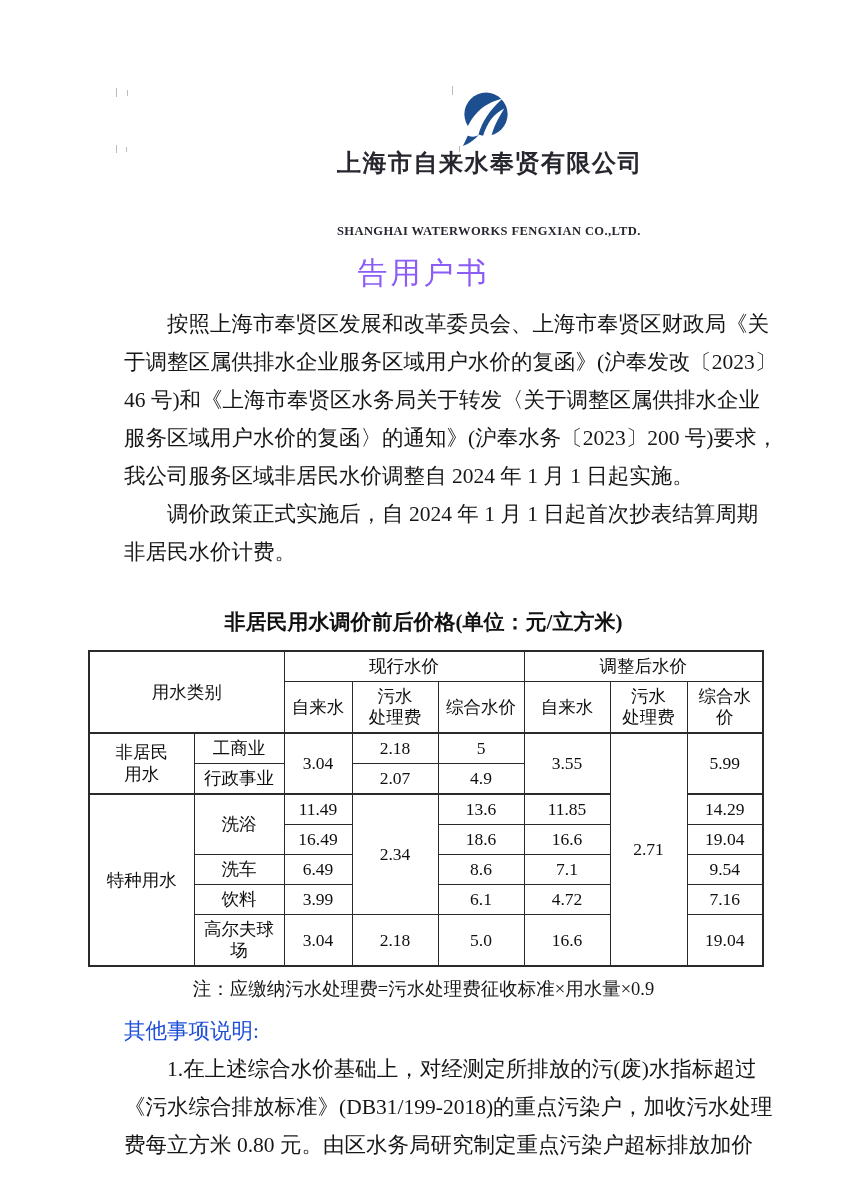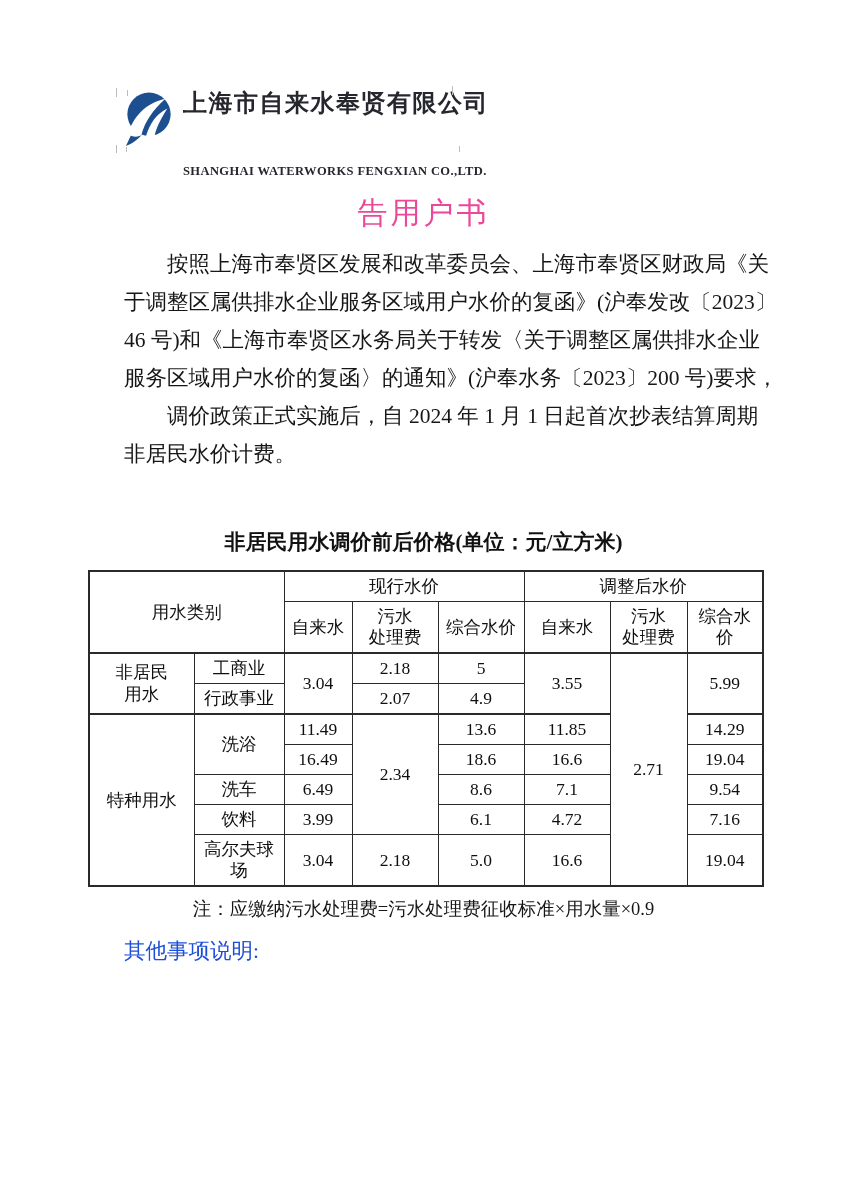--- a/index.html
+++ b/index.html
@@ -9,33 +9,33 @@
   }
   
   .tick{position:absolute;background:#bcbcbc;width:1px;}
   .t1{left:116px;top:88px;height:9px}
   .t2{left:127px;top:90px;height:6px}
   .t3{left:452px;top:86px;height:9px}
   .t4{left:116px;top:145px;height:8px}
   .t5{left:126px;top:147px;height:5px}
   .t6{left:459px;top:146px;height:6px}
 
-  .logo-row{display:flex;align-items:flex-start;margin:88px 0 0 124px;}
+  .logo-row{display:flex;align-items:center;margin:88px 0 0 124px;flex-direction:column;}
   .logo-icon{width:50px;height:58px;margin-top:2px;flex:0 0 auto;}
   .logo-text{margin-left:9px;}
   .company-cn{font-size:24px;font-weight:bold;letter-spacing:1.5px;color:#26262e;line-height:31px;white-space:nowrap;}
   .company-en{font-size:12.5px;font-weight:bold;letter-spacing:0.4px;color:#26262e;line-height:16px;white-space:nowrap;margin-top:44px;}
 
-  .doc-title{text-align:center;font-size:30px;letter-spacing:3px;margin-top:14px;line-height:40px;color:#ec4899;}
+  .doc-title{text-align:center;font-size:30px;letter-spacing:3px;margin-top:14px;line-height:40px;color:#8b5cf6;}
 
   .bodytext{margin-left:124px;width:606px;margin-top:12px;font-size:21.5px;color:#161616;}
   .bline{height:38px;line-height:38px;white-space:nowrap;}
   .ind{text-indent:2em;}
 
-  .tbl-title{text-align:center;font-weight:bold;font-size:21px;margin-top:54px;line-height:30px;color:#111111;}
+  .tbl-title{text-align:center;font-weight:bold;font-size:21px;margin-top:36px;line-height:30px;color:#111111;}
 
   table.price-table{
     margin:13px 0 0 88px;width:674px;border-collapse:collapse;table-layout:fixed;
     font-size:17.5px;color:#101010;border:2px solid #2a2a2a;
   }
   .price-table td{border:1px solid #2a2a2a;text-align:center;vertical-align:middle;padding:4px;line-height:1.2;overflow:hidden;}
   .price-table tr.h1{height:29px;}
   .price-table tr.h2{height:37px;}
   .price-table tr.d{height:25px;}
   .bb2{border-bottom:2px solid #2a2a2a !important;}
@@ -70,20 +70,21 @@
     </div>
   </div>
 
   <div class="doc-title">告用户书</div>
 
   <div class="bodytext">
     <div class="bline ind">按照上海市奉贤区发展和改革委员会、上海市奉贤区财政局《关</div>
     <div class="bline">于调整区属供排水企业服务区域用户水价的复函》(沪奉发改〔2023〕</div>
     <div class="bline">46 号)和《上海市奉贤区水务局关于转发〈关于调整区属供排水企业</div>
     <div class="bline">服务区域用户水价的复函〉的通知》(沪奉水务〔2023〕200 号)要求，</div>
+    <div class="bline">我公司服务区域非居民水价调整自 2024 年 1 月 1 日起实施。</div>
     <div class="bline ind">调价政策正式实施后，自 2024 年 1 月 1 日起首次抄表结算周期</div>
     <div class="bline">非居民水价计费。</div>
   </div>
 
   <div class="tbl-title">非居民用水调价前后价格(单位：元/立方米)</div>
 
   <table class="price-table">
     <colgroup>
       <col style="width:105px">
         <col style="width:90px">
@@ -162,14 +163,19 @@
         <td>16.6</td>
         <td>19.04</td>
       </tr>
     </tbody>
   </table>
 
   <div class="note">注：应缴纳污水处理费=污水处理费征收标准×用水量×0.9</div>
 
   <div class="other-head">其他事项说明:</div>
 
+  <div class="bodytext" style="margin-top:0">
+    <div class="bline ind">1.在上述综合水价基础上，对经测定所排放的污(废)水指标超过</div>
+    <div class="bline">《污水综合排放标准》(DB31/199-2018)的重点污染户，加收污水处理</div>
+    <div class="bline">费每立方米 0.80 元。由区水务局研究制定重点污染户超标排放加价</div>
+  </div>
 
 </div>
 
 </body></html>

